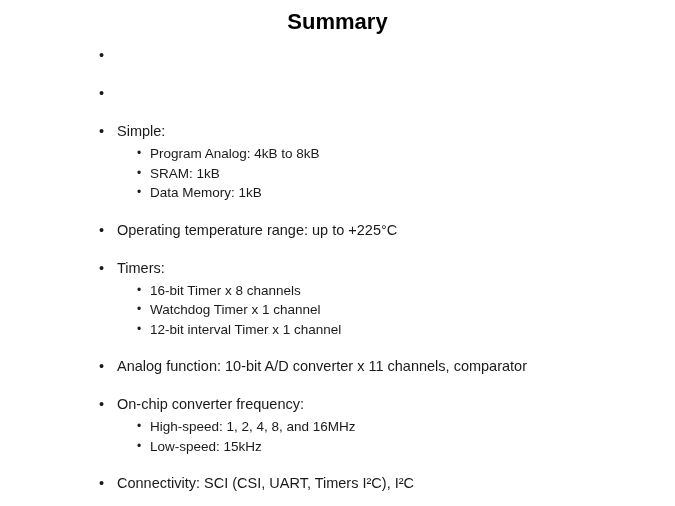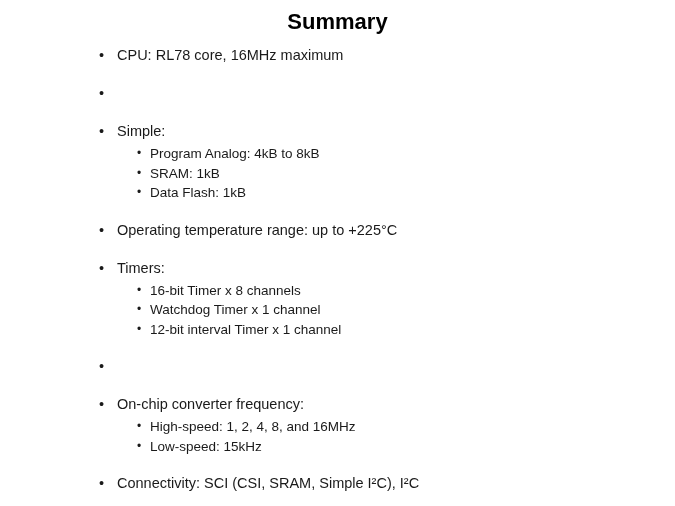--- a/index.html
+++ b/index.html
@@ -92,36 +92,36 @@
 </head>
 <body>
 
 <div class="slide">
 
   <div class="slide-title">Summary</div>
 
   <div class="body-area">
     <ul class="lv1">
         <li class="lv1-item">
-          <div class="lv1-row"><span class="dot">•</span><span>CPU: RL78 core, 16MHz maximum</span></div>
+          <div class="lv1-row"><span class="dot">•</span></div>
         </li>
         <li class="lv1-item">
           <div class="lv1-row"><span class="dot">•</span></div>
         </li>
         <li class="lv1-item">
           <div class="lv1-row"><span class="dot">•</span><span>Simple:</span></div>
           <ul class="lv2">
             <li>
               <div class="lv2-row"><span class="dot">•</span><span>Program Analog: 4kB to 8kB</span></div>
             </li>
             <li>
               <div class="lv2-row"><span class="dot">•</span><span>SRAM: 1kB</span></div>
             </li>
             <li>
-              <div class="lv2-row"><span class="dot">•</span><span>Data Flash: 1kB</span></div>
+              <div class="lv2-row"><span class="dot">•</span><span>Data Memory: 1kB</span></div>
             </li>
           </ul>
         </li>
         <li class="lv1-item">
           <div class="lv1-row"><span class="dot">•</span><span>Operating temperature range: up to +225°C</span></div>
         </li>
         <li class="lv1-item">
           <div class="lv1-row"><span class="dot">•</span><span>Timers:</span></div>
           <ul class="lv2">
             <li>
@@ -129,32 +129,32 @@
             </li>
             <li>
               <div class="lv2-row"><span class="dot">•</span><span>Watchdog Timer x 1 channel</span></div>
             </li>
             <li>
               <div class="lv2-row"><span class="dot">•</span><span>12-bit interval Timer x 1 channel</span></div>
             </li>
           </ul>
         </li>
         <li class="lv1-item">
-          <div class="lv1-row"><span class="dot">•</span></div>
+          <div class="lv1-row"><span class="dot">•</span><span>Analog function: 10-bit A/D converter x 11 channels, comparator</span></div>
         </li>
         <li class="lv1-item">
           <div class="lv1-row"><span class="dot">•</span><span>On-chip converter frequency:</span></div>
           <ul class="lv2">
             <li>
               <div class="lv2-row"><span class="dot">•</span><span>High-speed: 1, 2, 4, 8, and 16MHz</span></div>
             </li>
             <li>
               <div class="lv2-row"><span class="dot">•</span><span>Low-speed: 15kHz</span></div>
             </li>
           </ul>
         </li>
         <li class="lv1-item">
-          <div class="lv1-row"><span class="dot">•</span><span>Connectivity: SCI (CSI, SRAM, Simple I²C), I²C</span></div>
+          <div class="lv1-row"><span class="dot">•</span><span>Connectivity: SCI (CSI, UART, Timers I²C), I²C</span></div>
         </li>
       </ul>
   </div>
 
 </div>
 
 </body></html>

